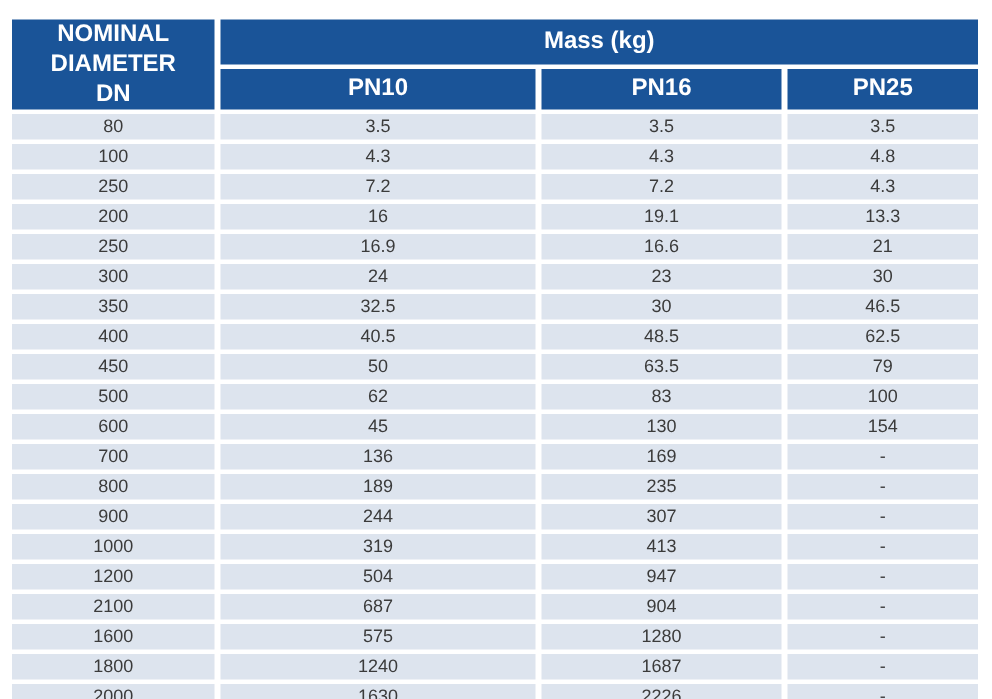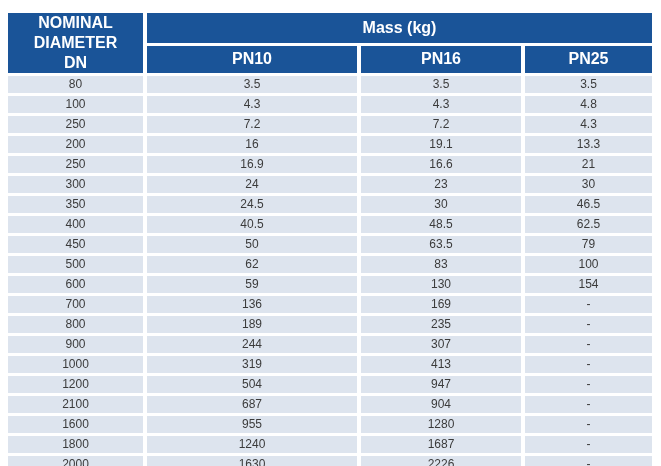--- a/index.html
+++ b/index.html
@@ -107,21 +107,21 @@
         <td>21</td>
       </tr>
       <tr>
         <td>300</td>
         <td>24</td>
         <td>23</td>
         <td>30</td>
       </tr>
       <tr>
         <td>350</td>
-        <td>24.5</td>
+        <td>32.5</td>
         <td>30</td>
         <td>46.5</td>
       </tr>
       <tr>
         <td>400</td>
         <td>40.5</td>
         <td>48.5</td>
         <td>62.5</td>
       </tr>
       <tr>
@@ -131,21 +131,21 @@
         <td>79</td>
       </tr>
       <tr>
         <td>500</td>
         <td>62</td>
         <td>83</td>
         <td>100</td>
       </tr>
       <tr>
         <td>600</td>
-        <td>59</td>
+        <td>45</td>
         <td>130</td>
         <td>154</td>
       </tr>
       <tr>
         <td>700</td>
         <td>136</td>
         <td>169</td>
         <td>-</td>
       </tr>
       <tr>
@@ -173,21 +173,21 @@
         <td>-</td>
       </tr>
       <tr>
         <td>2100</td>
         <td>687</td>
         <td>904</td>
         <td>-</td>
       </tr>
       <tr>
         <td>1600</td>
-        <td>955</td>
+        <td>575</td>
         <td>1280</td>
         <td>-</td>
       </tr>
       <tr>
         <td>1800</td>
         <td>1240</td>
         <td>1687</td>
         <td>-</td>
       </tr>
       <tr>

